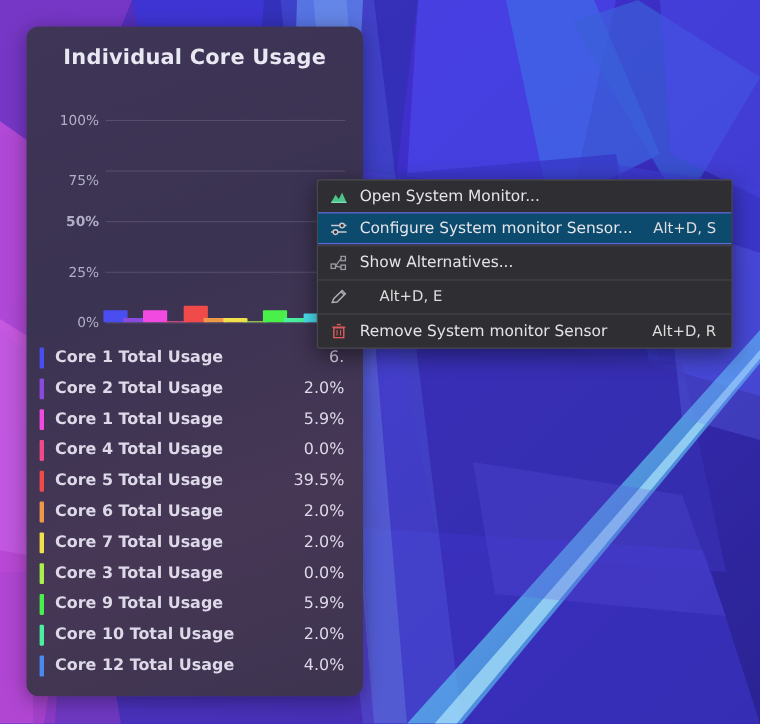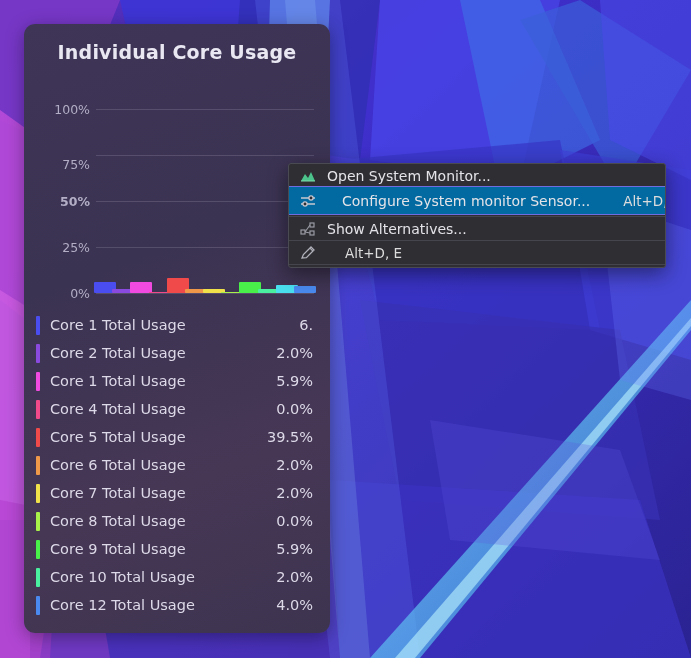--- a/index.html
+++ b/index.html
@@ -83,20 +83,21 @@
     width: 4px; height: 19px;
     border-radius: 1px;
     flex: 0 0 auto;
     margin-right: 10px;
   }
   .legend-name {
     color: #ddd9e8;
     font-size: 14.5px;
     white-space: nowrap;
     flex: 1 1 auto;
+    font-weight: bold;
   }
   .legend-value {
     color: #ddd9e8;
     font-size: 14.5px;
     white-space: nowrap;
     flex: 0 0 auto;
   }
 
   
   #context-menu {
@@ -106,32 +107,31 @@
     background: #2e2e33;
     border: 1px solid #4a4a52;
     border-radius: 3px;
     padding: 1px 0;
     box-shadow: 0 6px 20px rgba(0,0,0,.45);
     overflow: hidden;
   }
   .menu-item {
     display: flex;
     align-items: center;
-    height: 21px;
+    height: 28px;
     padding: 0 14px 0 8px;
     color: #e4e4e8;
     font-size: 14px;
     white-space: nowrap;
   }
   .menu-item.selected {
-    background: #0369a1;
+    background: #0c4a6e;
     border: 1px solid #6f6de0;
     border-left: none; border-right: none;
     height: 29px;
-    gap: 15px;
   }
   .menu-sep {
     height: 1px;
     background: #45454d;
     margin: 1px 0;
   }
   .menu-icon {
     width: 22px; height: 16px;
     flex: 0 0 auto;
     margin-right: 8px;
@@ -262,21 +262,21 @@
         <span class="legend-name">Core 6 Total Usage</span>
         <span class="legend-value">2.0%</span>
       </div>
       <div class="legend-row">
         <span class="swatch" style="background: rgb(240, 224, 74);"></span>
         <span class="legend-name">Core 7 Total Usage</span>
         <span class="legend-value">2.0%</span>
       </div>
       <div class="legend-row">
         <span class="swatch" style="background: rgb(168, 240, 74);"></span>
-        <span class="legend-name">Core 8 Total Usage</span>
+        <span class="legend-name">Core 3 Total Usage</span>
         <span class="legend-value">0.0%</span>
       </div>
       <div class="legend-row">
         <span class="swatch" style="background: rgb(74, 240, 74);"></span>
         <span class="legend-name">Core 9 Total Usage</span>
         <span class="legend-value">5.9%</span>
       </div>
       <div class="legend-row">
         <span class="swatch" style="background: rgb(74, 240, 160);"></span>
         <span class="legend-name">Core 10 Total Usage</span>
@@ -330,13 +330,26 @@
     <div class="menu-item">
       <span class="menu-icon">
         <svg width="16" height="14" viewBox="0 0 16 14">
           <path d="M2 12 L3.4 8.6 L11 1 L14 4 L6.4 11.6 Z" fill="none" stroke="#b0b0ba" stroke-width="1.3"></path>
           <line x1="10" y1="2.2" x2="12.8" y2="5" stroke="#b0b0ba" stroke-width="1.1"></line>
         </svg>
       </span>
       <span class="menu-shortcut">Alt+D, E</span>
     </div>
     <div class="menu-sep"></div>
+    <div class="menu-item">
+      <span class="menu-icon">
+        <svg width="16" height="14" viewBox="0 0 16 14">
+          <rect x="3.5" y="4" width="9" height="9" fill="none" stroke="#e05a5a" stroke-width="1.3"></rect>
+          <line x1="2" y1="3.4" x2="14" y2="3.4" stroke="#e05a5a" stroke-width="1.3"></line>
+          <line x1="6.2" y1="1" x2="9.8" y2="1" stroke="#e05a5a" stroke-width="1.3"></line>
+          <line x1="6.4" y1="6" x2="6.4" y2="11" stroke="#e05a5a" stroke-width="1"></line>
+          <line x1="9.6" y1="6" x2="9.6" y2="11" stroke="#e05a5a" stroke-width="1"></line>
+        </svg>
+      </span>
+      <span class="menu-label">Remove System monitor Sensor</span>
+      <span class="menu-shortcut">Alt+D, R</span>
+    </div>
   </div>
 
 </body></html>

